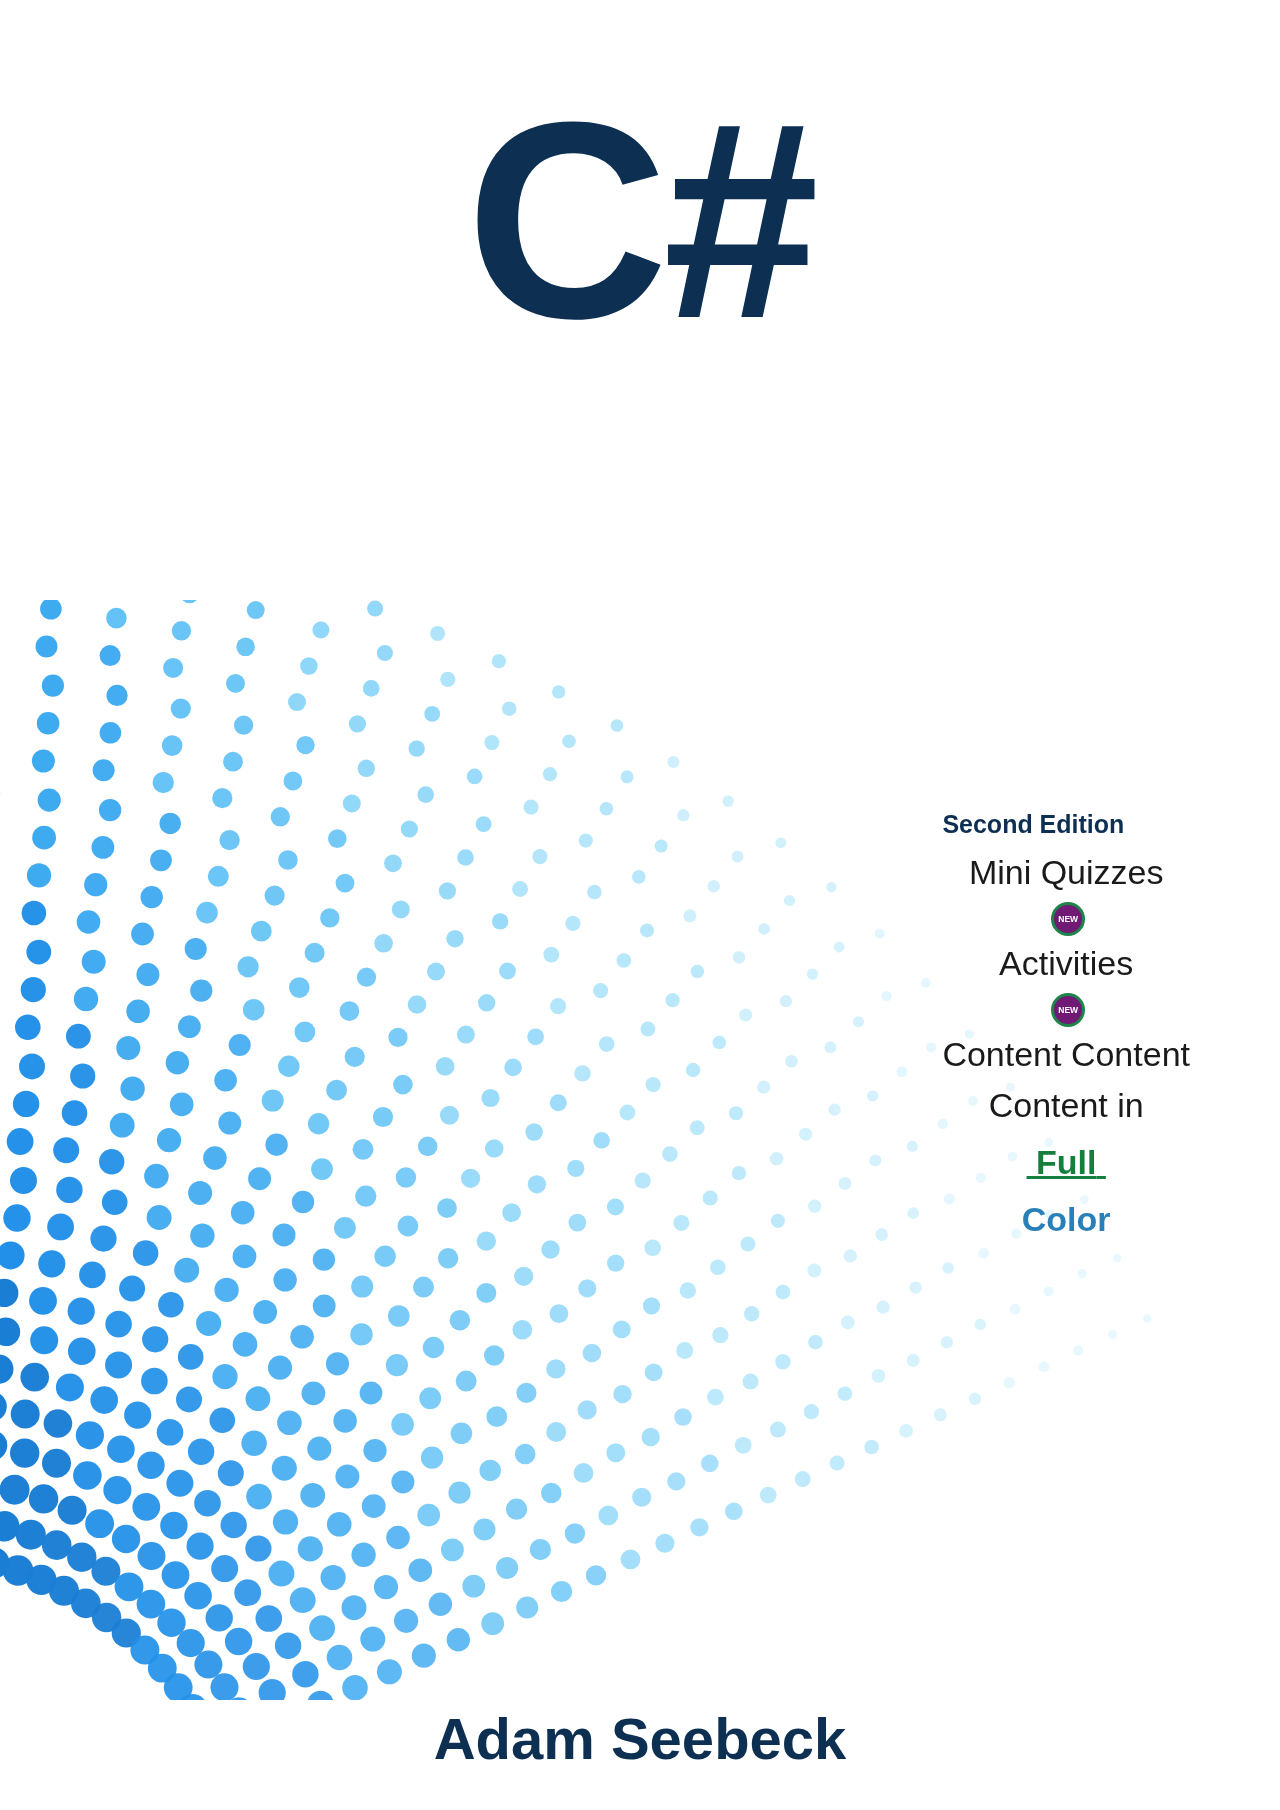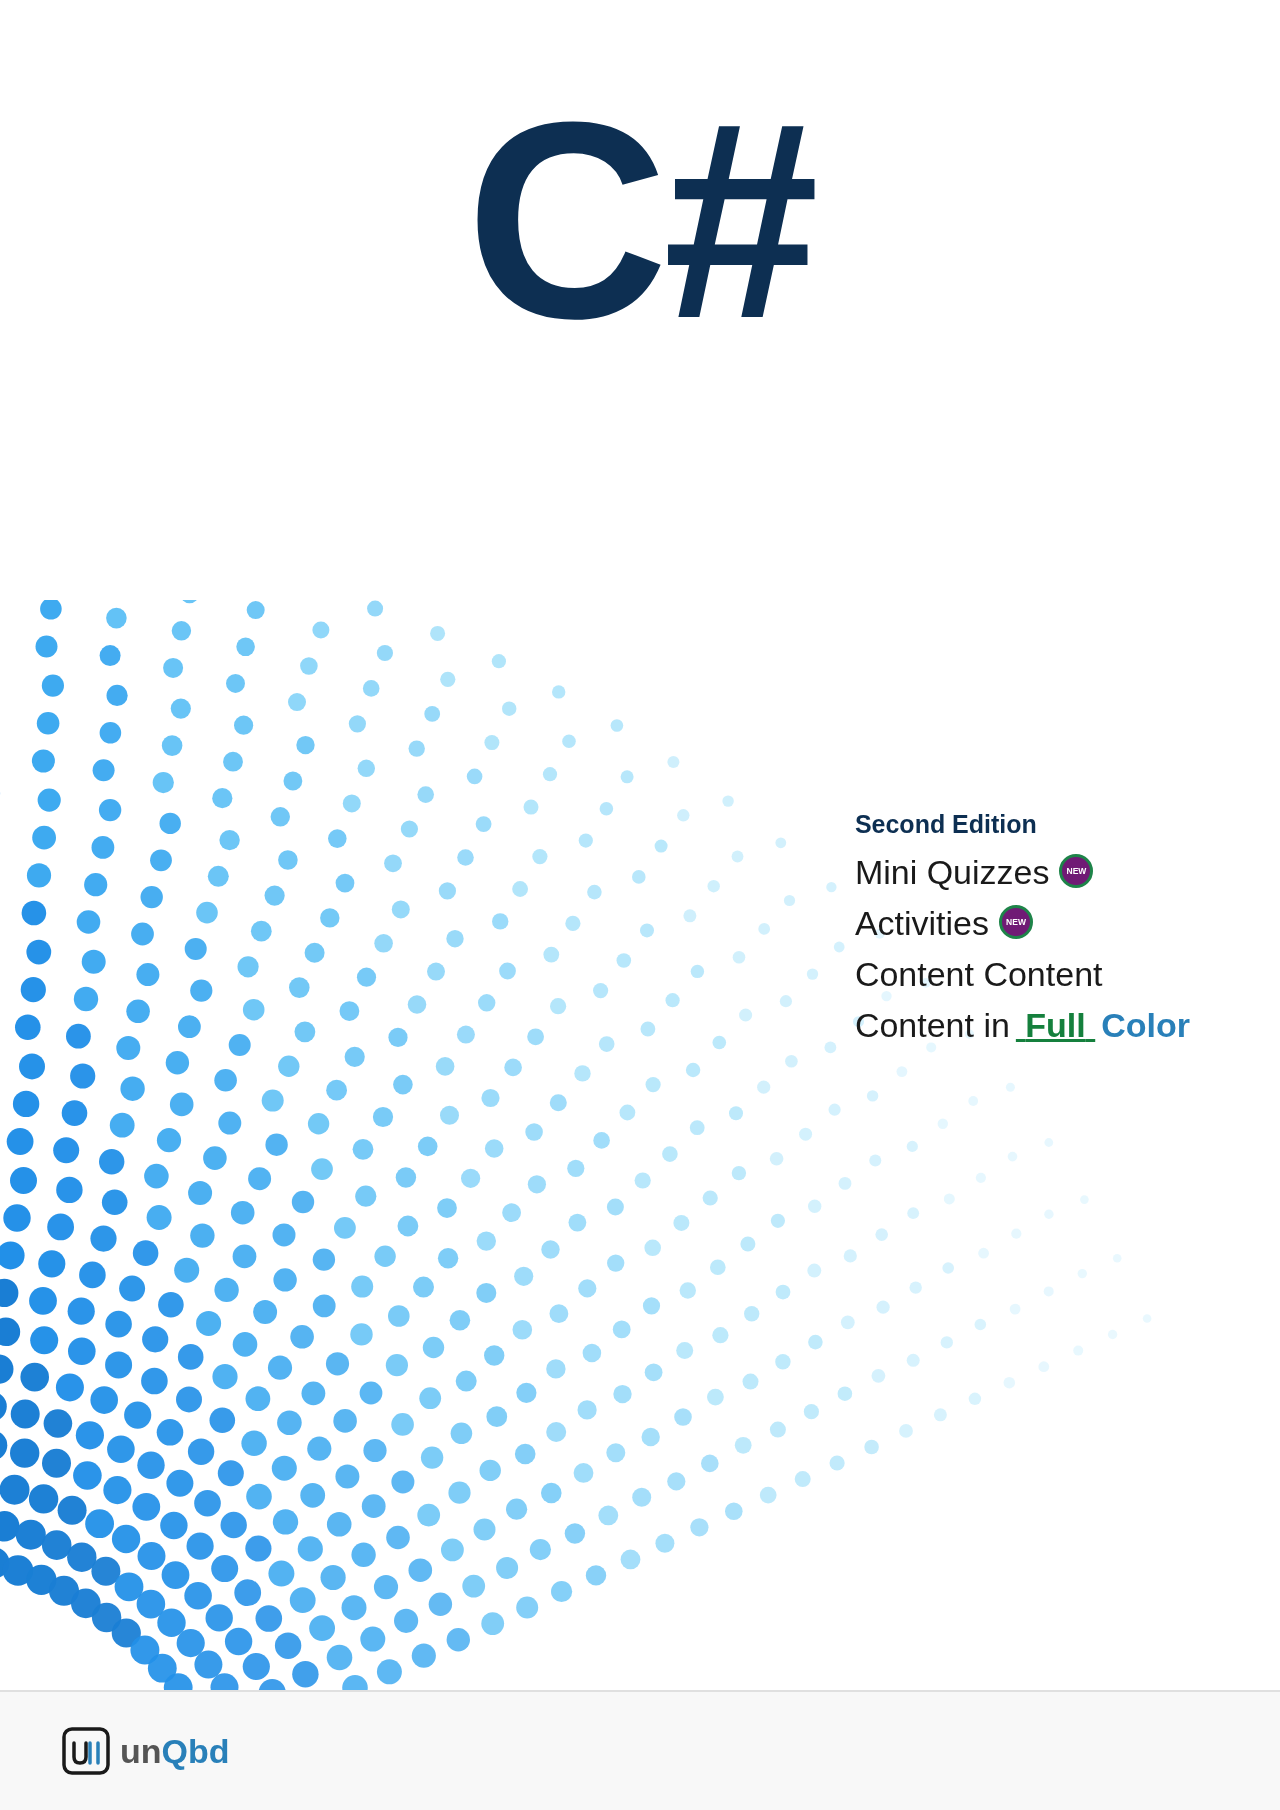--- a/index.html
+++ b/index.html
@@ -60,20 +60,21 @@
       margin-bottom: 8px;
     }
 
     .feature-item {
       font-size: 34px;
       color: #1a1a1a;
       line-height: 1.5;
       display: flex;
       align-items: center;
       gap: 6px;
+      flex-direction: column;
     }
 
     .badge-circle {
       display: inline-block;
       width: 34px;
       height: 34px;
       border-radius: 50%;
       background: #701a75;
       border: 3px solid #1e8449;
       font-size: 8.5px;
@@ -683,29 +684,16 @@
     <div class="feature-item">
       <span>Content Content</span>
     </div>
     <div class="feature-item">
       <span>Content in </span>
       <span class="color-full">&nbsp;<strong>Full</strong>&nbsp;</span>
       <span class="color-color-word"><strong>Color</strong></span>
     </div>
   </div>
 
-  <div class="bottom-bar">
-    <div class="logo-area">
-
-      <svg class="logo-icon" viewBox="0 0 52 52" xmlns="http://www.w3.org/2000/svg">
-        <rect x="4" y="4" width="44" height="44" rx="8" fill="none" stroke="#1a1a1a" stroke-width="3.5"></rect>
-        <path d="M14 18 L14 32 Q14 38 20 38 Q26 38 26 32 L26 18" fill="none" stroke="#1a1a1a" stroke-width="3.5" stroke-linecap="round"></path>
-        <line x1="30" y1="18" x2="30" y2="38" stroke="#2980b9" stroke-width="3.5" stroke-linecap="round"></line>
-        <line x1="38" y1="18" x2="38" y2="38" stroke="#2980b9" stroke-width="3.5" stroke-linecap="round"></line>
-      </svg>
-      <div class="logo-text">
-        <span class="un">un</span><span class="qbd">Qbd</span>
-      </div>
-    </div>
-  </div>
-
+
+  <div class="author-name">Adam Seebeck</div>
 
 </div>
 
 </body></html>

